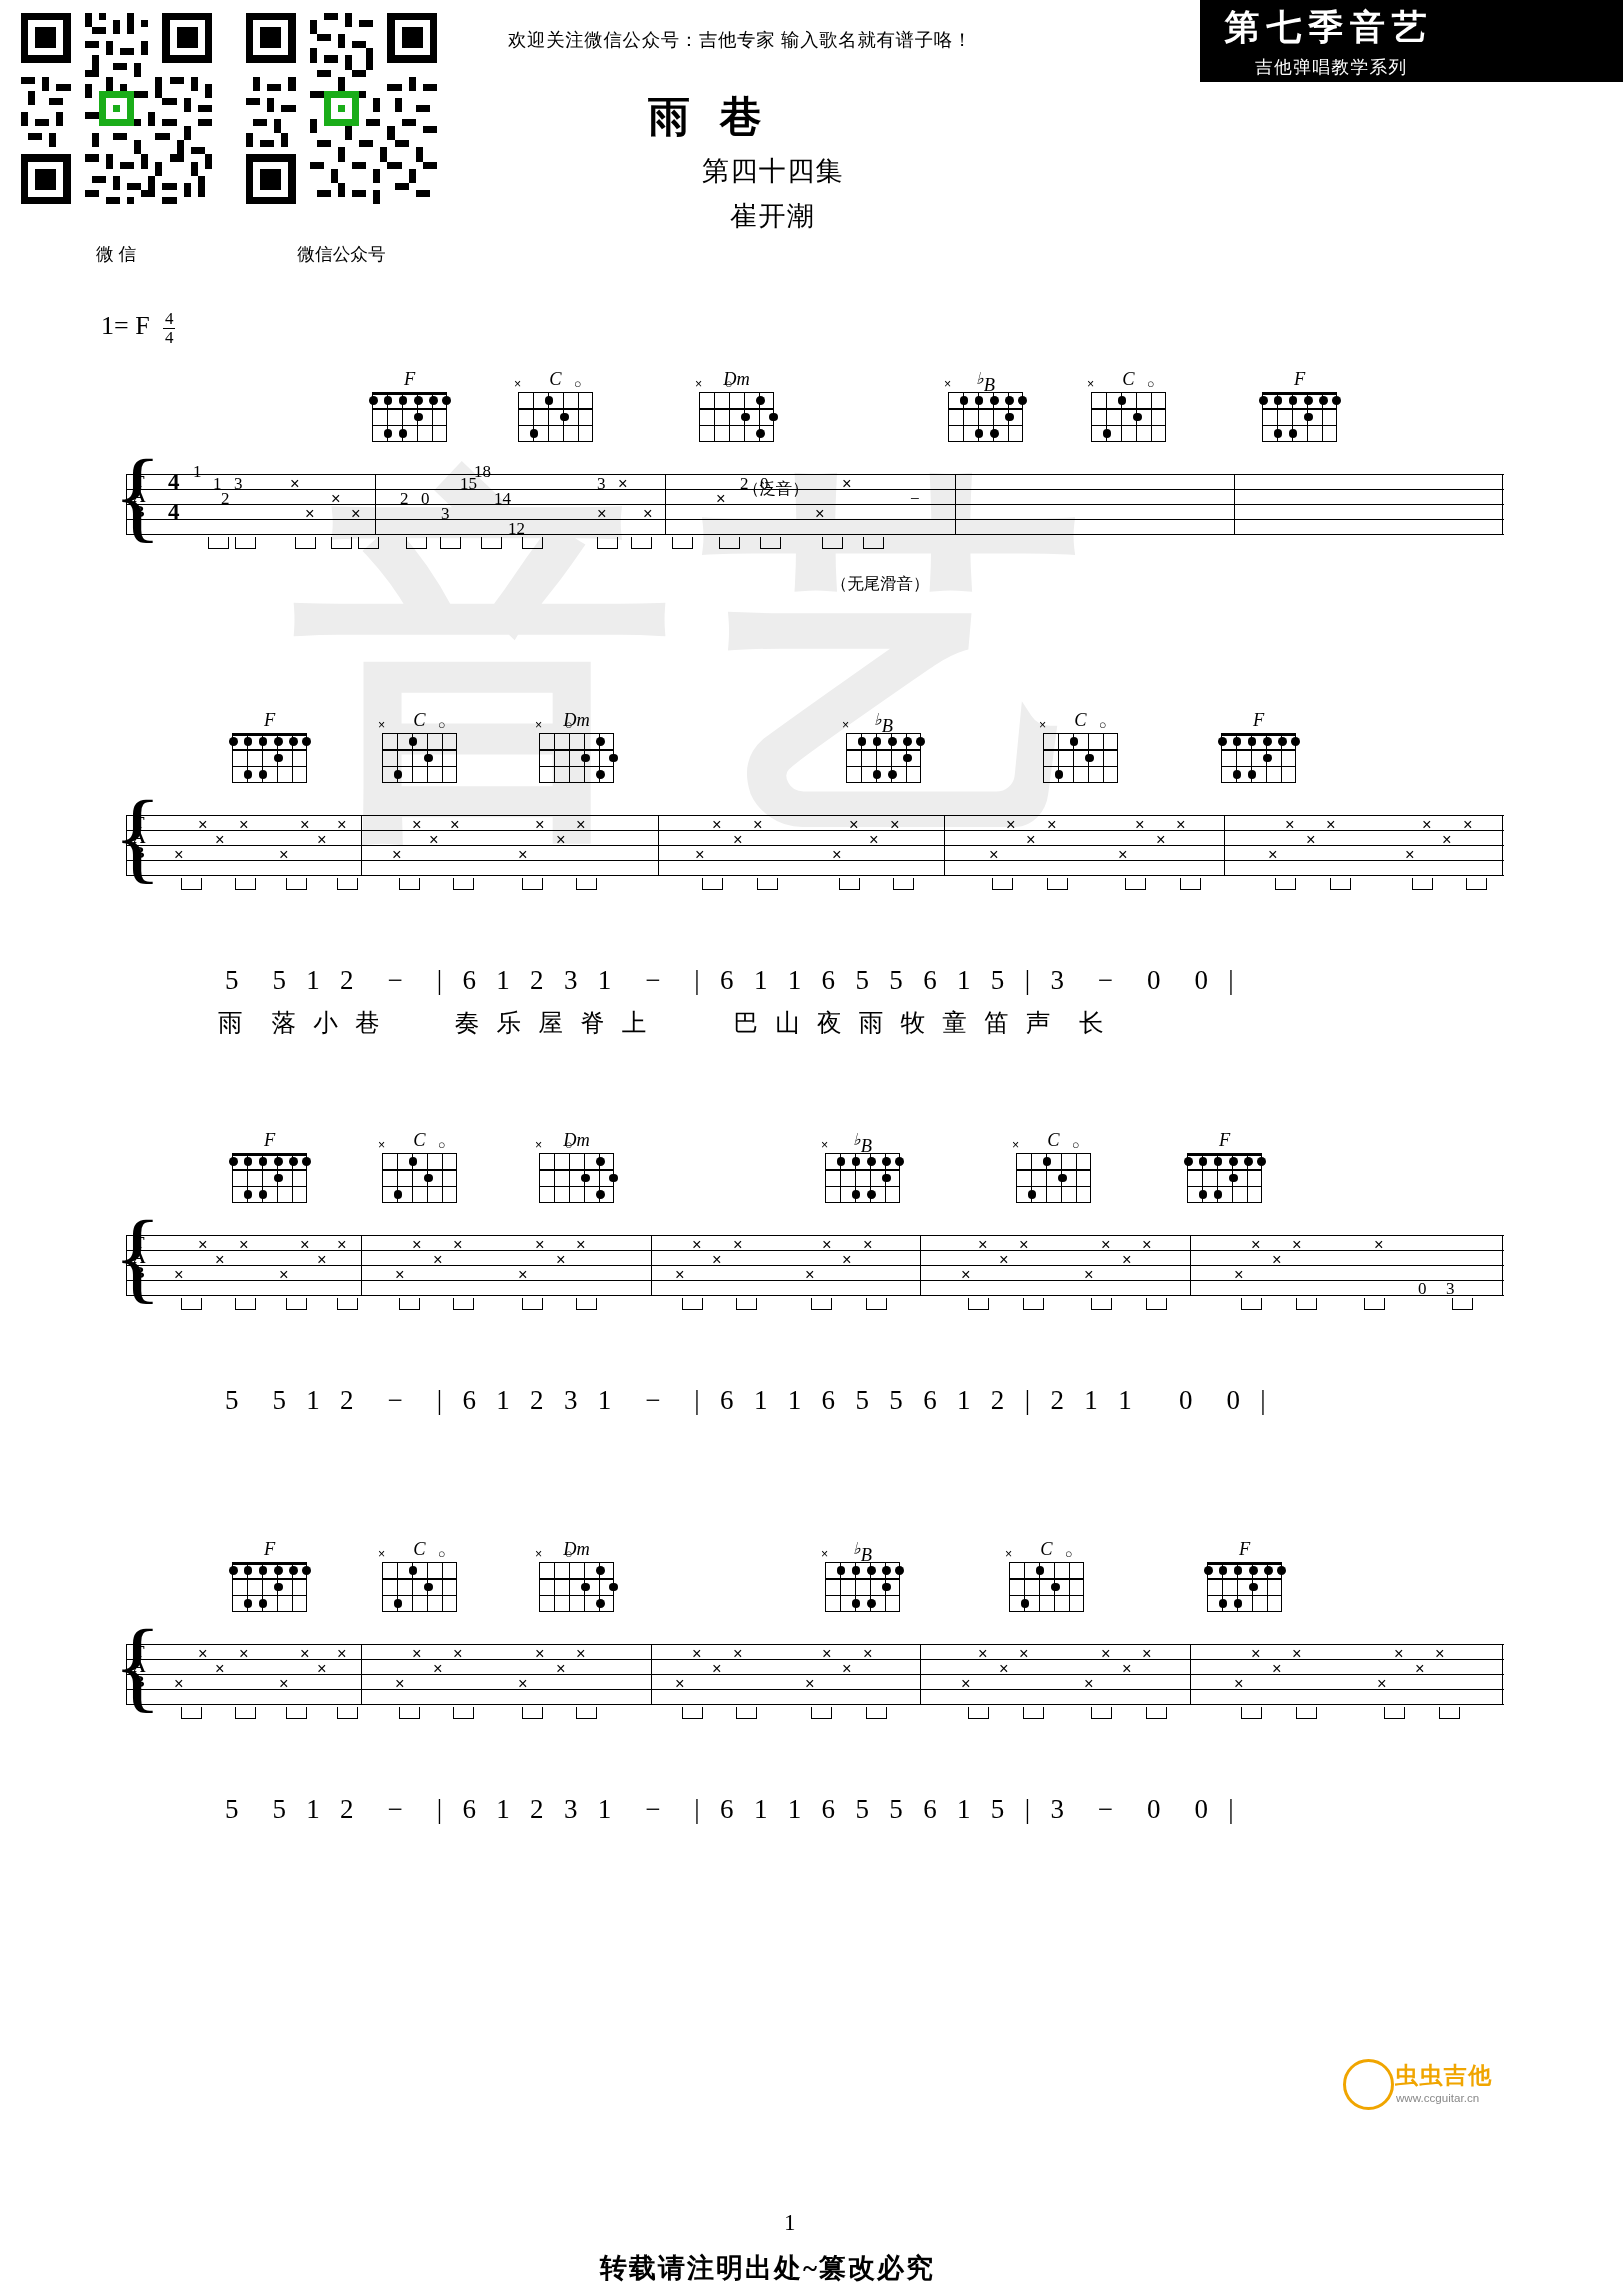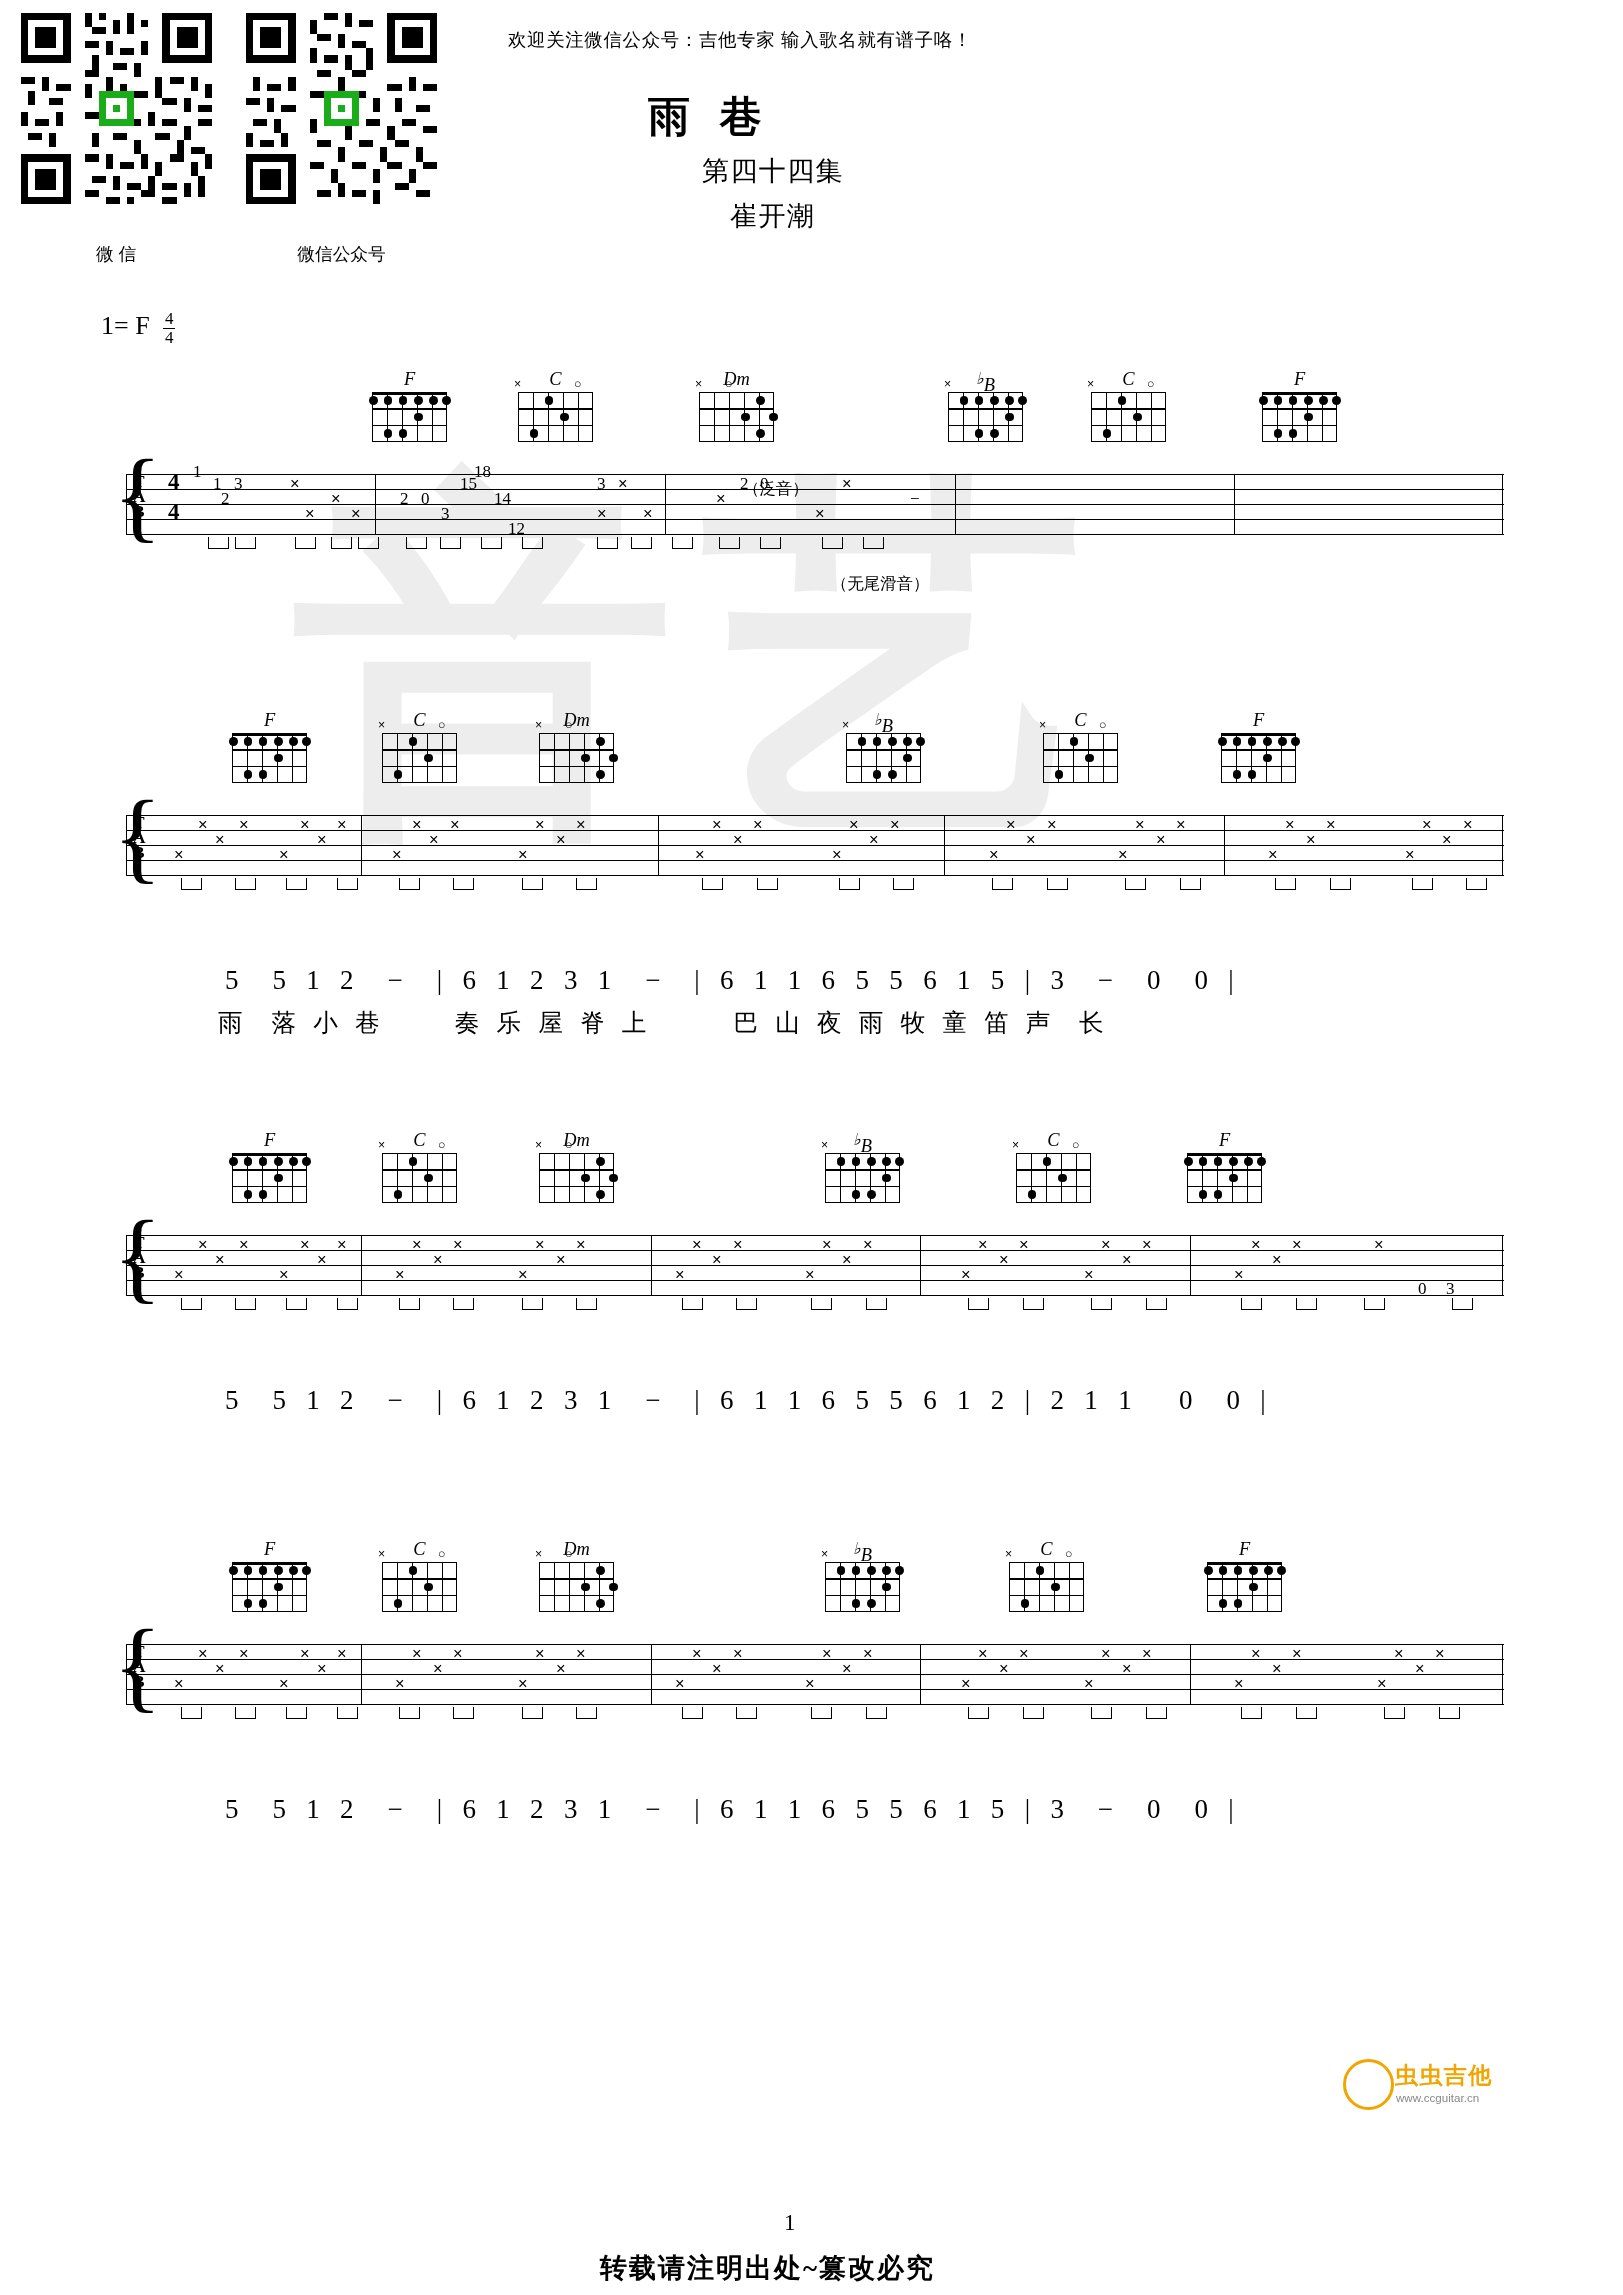--- a/index.html
+++ b/index.html
@@ -263,20 +263,24 @@
         </g>
     </svg>
   </div>
   <div class="qr-cap" style="left:239px;top:242px;width:205px;">微信公众号</div>
 
   <div class="top-note">欢迎关注微信公众号：吉他专家   输入歌名就有谱子咯！</div>
   <div class="title">雨 巷</div>
   <div class="subtitle">第四十四集</div>
   <div class="author">崔开潮</div>
 
+  <div class="brand">
+    <div class="brand-main">第七季音艺</div>
+    <div class="brand-sub">吉他弹唱教学系列</div>
+  </div>
 
 
   <div class="keysig">
     <span>1= F</span>
     <span class="frac">
       <span class="num">4</span>
       <span class="den">4</span>
     </span>
   </div>
 

